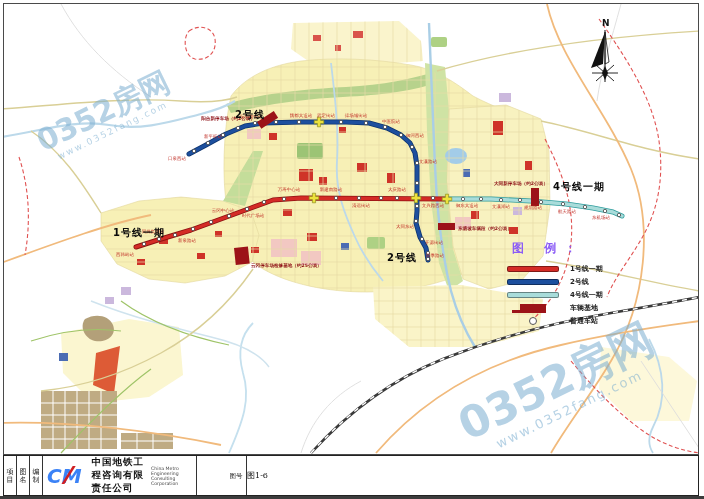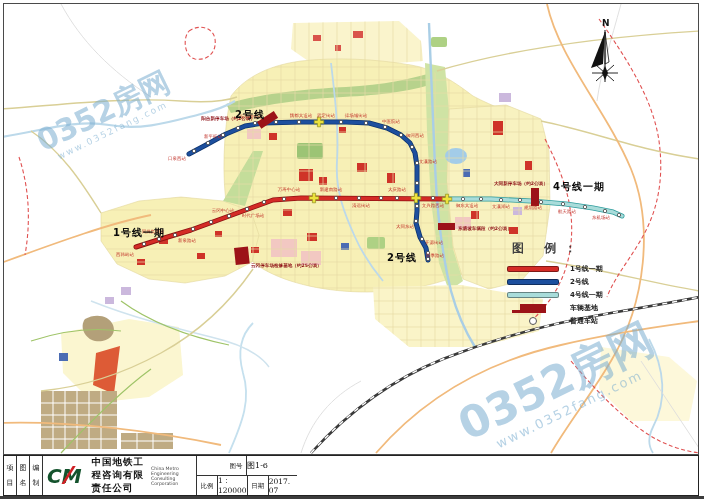--- a/index.html
+++ b/index.html
@@ -16,42 +16,42 @@
   
   .wm{position:absolute;transform:rotate(-26deg);color:rgba(122,173,208,.55);
       font-weight:bold;pointer-events:none;text-align:center;line-height:1;}
   .wm .wm-sub{font-weight:normal;letter-spacing:2px;margin-top:2px;}
   #wm-tl{left:30px;top:92px;font-size:30px;}
   #wm-tl .wm-sub{font-size:9px;}
   #wm-br{left:450px;top:355px;font-size:44px;}
   #wm-br .wm-sub{font-size:13px;}
   
   #legend{position:absolute;left:500px;top:236px;width:125px;}
-  #legend .lg-title{font-size:12px;font-weight:bold;color:#404040;letter-spacing:8px;margin-bottom:6px;margin-left:8px;}
+  #legend .lg-title{font-size:12px;font-weight:bold;color:#8b5cf6;letter-spacing:8px;margin-bottom:6px;margin-left:8px;}
   .lg-row{display:flex;align-items:center;height:12px;margin-bottom:1px;}
   .lg-swatch{width:58px;display:flex;justify-content:center;align-items:center;}
   .lg-label{font-size:7px;font-weight:bold;color:#222;margin-left:8px;white-space:nowrap;}
   .swl{display:block;width:50px;height:4px;border:1px solid rgba(0,0,0,.4);border-radius:2px;}
   .swd{display:block;width:6px;height:6px;border-radius:50%;background:#fff;border:1px solid #555;}
   .swr{display:block;width:26px;height:9px;position:relative;}
   .swr:before{content:'';position:absolute;left:-8px;bottom:0;width:8px;height:3px;background:inherit;}
   
   #north{position:absolute;left:578px;top:10px;}
   
   #title-block{position:absolute;left:3px;top:455px;width:696px;height:41px;
                border:1.5px solid #222;box-sizing:border-box;display:flex;color:#111;
                font-family:"DejaVu Serif","Liberation Serif",serif;background:#fff;}
   .tb-cell{border-right:1px solid #333;box-sizing:border-box;display:flex;
            align-items:center;justify-content:center;}
-  .vlab{width:13px;font-size:7px;line-height:15px;text-align:center;flex-direction:column;
+  .vlab{width:13px;font-size:7px;line-height:8px;text-align:center;flex-direction:column;
         word-break:break-all;padding:0 3px;}
   .tb-proj{width:212px;font-size:12.5px;letter-spacing:1px;font-weight:500;}
   .tb-draw{width:190px;font-size:13px;letter-spacing:3px;}
   .tb-comp{width:154px;display:flex;gap:6px;}
-  .cm-logo{font-style:italic;font-weight:900;font-size:20px;color:#14532d;
+  .cm-logo{font-style:italic;font-weight:900;font-size:20px;color:#3b82f6;
            font-family:"DejaVu Sans",sans-serif;position:relative;padding:0 4px;}
   .cm-logo:after{content:'';position:absolute;left:56%;top:12%;width:3px;height:76%;
                  background:#cf1f24;transform:skewX(-32deg);}
   .comp-txt{display:flex;flex-direction:row;align-items:center;}
   .comp-cn{font-size:9.5px;font-weight:bold;letter-spacing:1px;font-family:"DejaVu Sans",sans-serif;}
   .comp-en{font-size:4.6px;color:#444;margin-top:1px;font-family:"DejaVu Sans",sans-serif;}
   .tb-right{width:100px;display:flex;flex-direction:column;border-right:none;padding:0;}
   .tb-rrow{flex:1;display:flex;box-sizing:border-box;}
   .tb-rrow + .tb-rrow{border-top:1px solid #333;}
   .rlab{width:14px;border-right:1px solid #333;font-size:6.5px;line-height:8px;text-align:center;
@@ -353,23 +353,17 @@
       <span class="comp-txt">
         <span class="comp-cn">中国地铁工程咨询有限责任公司</span>
         <span class="comp-en">China Metro Engineering Consulting Corporation</span>
       </span>
     </div>
     <div class="tb-cell tb-right">
       <div class="tb-rrow">
         <span class="rlab">图号</span>
         <span class="rval wide">图1-6</span>
       </div>
-      <div class="tb-rrow">
-        <span class="rlab">比例</span>
-        <span class="rval rsep">1：120000</span>
-        <span class="rlab">日期</span>
-        <span class="rval">2017. 07</span>
-      </div>
     </div>
   </div>
 
   <div id="bottom-strip"></div>
 </div>
 
 </body></html>

